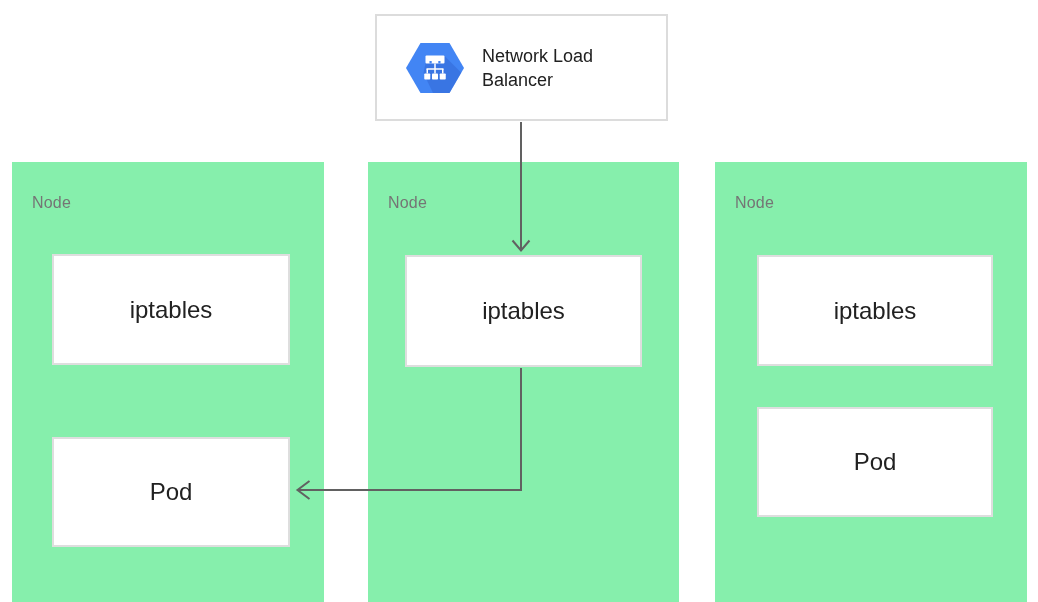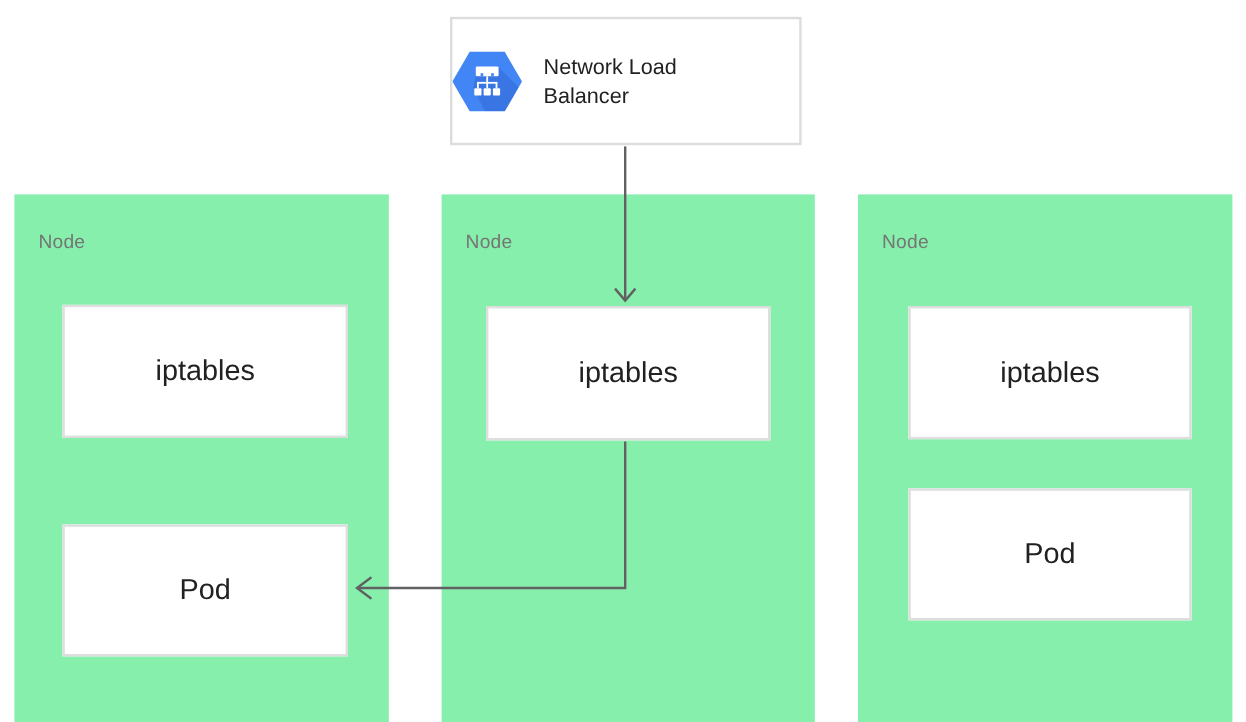--- a/index.html
+++ b/index.html
@@ -9,21 +9,21 @@
     width: 1038px; height: 602px;
     position: relative; overflow: hidden;
   }
   .canvas { position: absolute; inset: 0; width: 1038px; height: 602px; }
 
   
   .nlb-box {
     position: absolute; left: 375px; top: 14px;
     width: 293px; height: 107px;
     background: #ffffff; border: 2px solid #dcdcdc;
-    display: flex; align-items: center; 
+    display: flex; align-items: center; padding-left: 29px;
   }
   .nlb-icon { width: 58px; height: 50px; flex: 0 0 auto; display: block; }
   .nlb-label {
     margin-left: 18px; width: 135px;
     font-size: 18px; line-height: 24px; color: #212121;
   }
 
   
   .node-panel {
     position: absolute; top: 162px; height: 537px;

